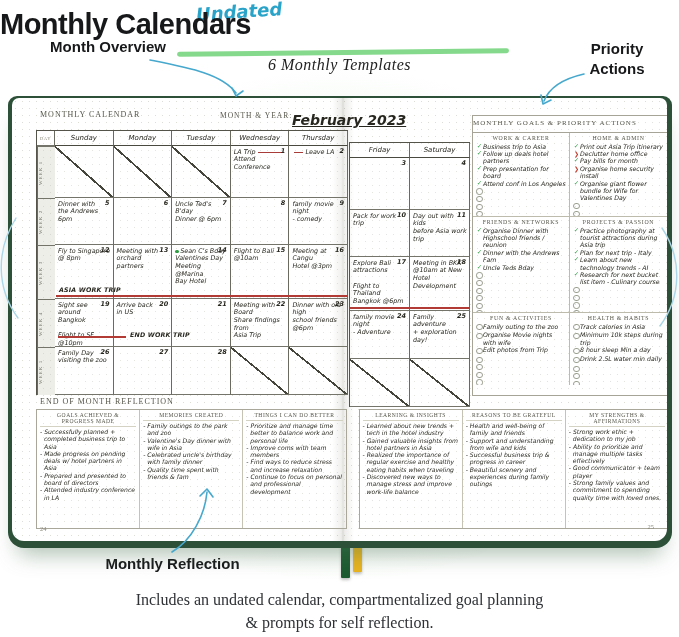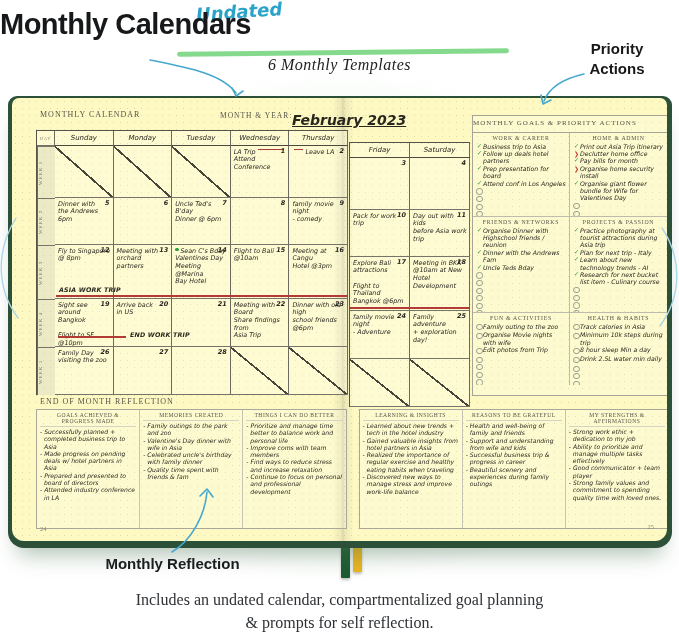--- a/index.html
+++ b/index.html
@@ -16,21 +16,21 @@
   .subtitle{position:absolute;left:0;right:0;top:56px;text-align:center;
             font-family:"Liberation Serif",serif;font-style:italic;font-size:16px;letter-spacing:.5px;color:#222;}
   .callout{position:absolute;font-size:15px;font-weight:bold;line-height:20px;text-align:center;}
   .co-left{left:48px;top:37px;width:120px;}
   .co-right{left:562px;top:39px;width:110px;}
   .co-bottom{left:90px;top:554px;width:165px;}
   
   .book{position:absolute;left:8px;top:96px;width:664px;height:452px;background:#2c5038;
         border-radius:9px 9px 16px 16px;padding:2px 5px 7px 4px;box-sizing:border-box;
         box-shadow:0 16px 22px -10px rgba(70,110,80,.45);z-index:2;}
-  .pages{position:relative;width:100%;height:100%;background:#fef9c3;border-radius:7px 7px 12px 12px;overflow:hidden;}
+  .pages{position:relative;width:100%;height:100%;background:#ffffff;border-radius:7px 7px 12px 12px;overflow:hidden;}
   .pages::before{content:"";position:absolute;inset:0;
         background-image:radial-gradient(rgba(125,120,92,.25) .7px,transparent .8px);
         background-size:7px 7px;pointer-events:none;}
   .fold{position:absolute;left:320px;top:0;width:22px;height:100%;
         background:linear-gradient(90deg,rgba(80,78,55,0),rgba(80,78,55,.10) 42%,rgba(55,54,38,.18) 50%,rgba(80,78,55,.10) 58%,rgba(80,78,55,0));}
   .tab{position:absolute;left:8px;top:112px;width:8px;height:88px;background:#95a096;border-radius:2px;z-index:1;}
   .ribbon{position:absolute;top:544px;width:9px;z-index:1;border-radius:0 0 1px 1px;box-shadow:0 2px 3px rgba(0,0,0,.25);}
   .ribbon.green{left:341px;height:34px;}
   .ribbon.gold{left:353px;height:28px;}
   
@@ -46,21 +46,21 @@
   .cal-left{left:24px;width:311px;grid-template-columns:18px repeat(5,1fr);}
   .cal-right{left:337px;width:120px;grid-template-columns:repeat(2,1fr);}
   .cell{position:relative;border-right:1px solid #6b6a5e;border-bottom:1px solid #75746a;overflow:hidden;}
   .dayhead{font-size:7px;text-align:center;padding-top:3px;border-bottom:1px solid #4a493f;}
   .corner{font-size:4.5px;color:#8a887a;text-align:center;padding-top:5px;letter-spacing:.5px;font-family:"Liberation Serif",serif;}
   .wklab{writing-mode:vertical-rl;transform:rotate(180deg);font-size:5px;letter-spacing:1px;color:#77766a;
          text-align:center;background:rgba(172,178,152,.22);font-family:"Liberation Serif",serif;}
   .crossed{background-image:linear-gradient(to right top,transparent 48.2%,#46453b 48.2%,#46453b 50.6%,transparent 50.6%);}
   .num{position:absolute;top:1px;right:3px;font-size:6.5px;font-weight:bold;}
   .lines{padding:2.5px 2px 0 3px;font-size:6.4px;line-height:7.7px;}
-  .lrow{display:flex;align-items:flex-start;}
+  .lrow{display:flex;align-items:center;}
   .hline{height:1px;background:#a83c38;flex:1;margin:0 2px;}
   .hline.fix{flex:0 0 9px;}
   .gdot{display:inline-block;width:3.5px;height:3.5px;border-radius:50%;background:#2f9e43;margin-right:1.5px;flex:0 0 auto;}
   .tripline{position:absolute;height:1.6px;background:#b23b36;z-index:3;}
   .triplabel{position:absolute;font-size:6.3px;font-weight:bold;z-index:3;letter-spacing:.2px;}
   
   .goals{position:absolute;left:460px;top:17px;width:196px;height:281px;border:1px solid #a6a496;box-sizing:border-box;background:rgba(255,255,255,.2);}
   .goals-title{height:13px;text-align:left;font-size:7px;letter-spacing:1px;border-bottom:1px solid #a6a496;padding-top:3px;box-sizing:content-box;}
   .gsecs{display:grid;grid-template-columns:1fr 1fr;grid-template-rows:84px 96px 72px;}
   .gsec{border-right:1px solid #bdbbac;border-bottom:1px solid #bdbbac;padding:2px 3px 0 3px;overflow:hidden;}
@@ -89,20 +89,21 @@
 <body>
 
 <div class="canvas">
   <div class="glow"></div>
 
   <div class="undated" style="color:#2aa3c9">Undated</div>
   <div class="main-title">Monthly Calendars</div>
   <div class="title-underline" style="background:#85d98c"></div>
   <div class="subtitle">6 Monthly Templates</div>
 
+  <div class="callout co-left">Month Overview</div>
   <div class="callout co-bottom">Monthly Reflection</div>
   <div class="callout co-right">Priority Actions</div>
 
   <div class="tab"></div>
   <div class="ribbon green" style="background:#1c5a31"></div>
   <div class="ribbon gold" style="background:#eab41f"></div>
 
   <div class="book">
     <div class="pages">
       <div class="fold"></div>

